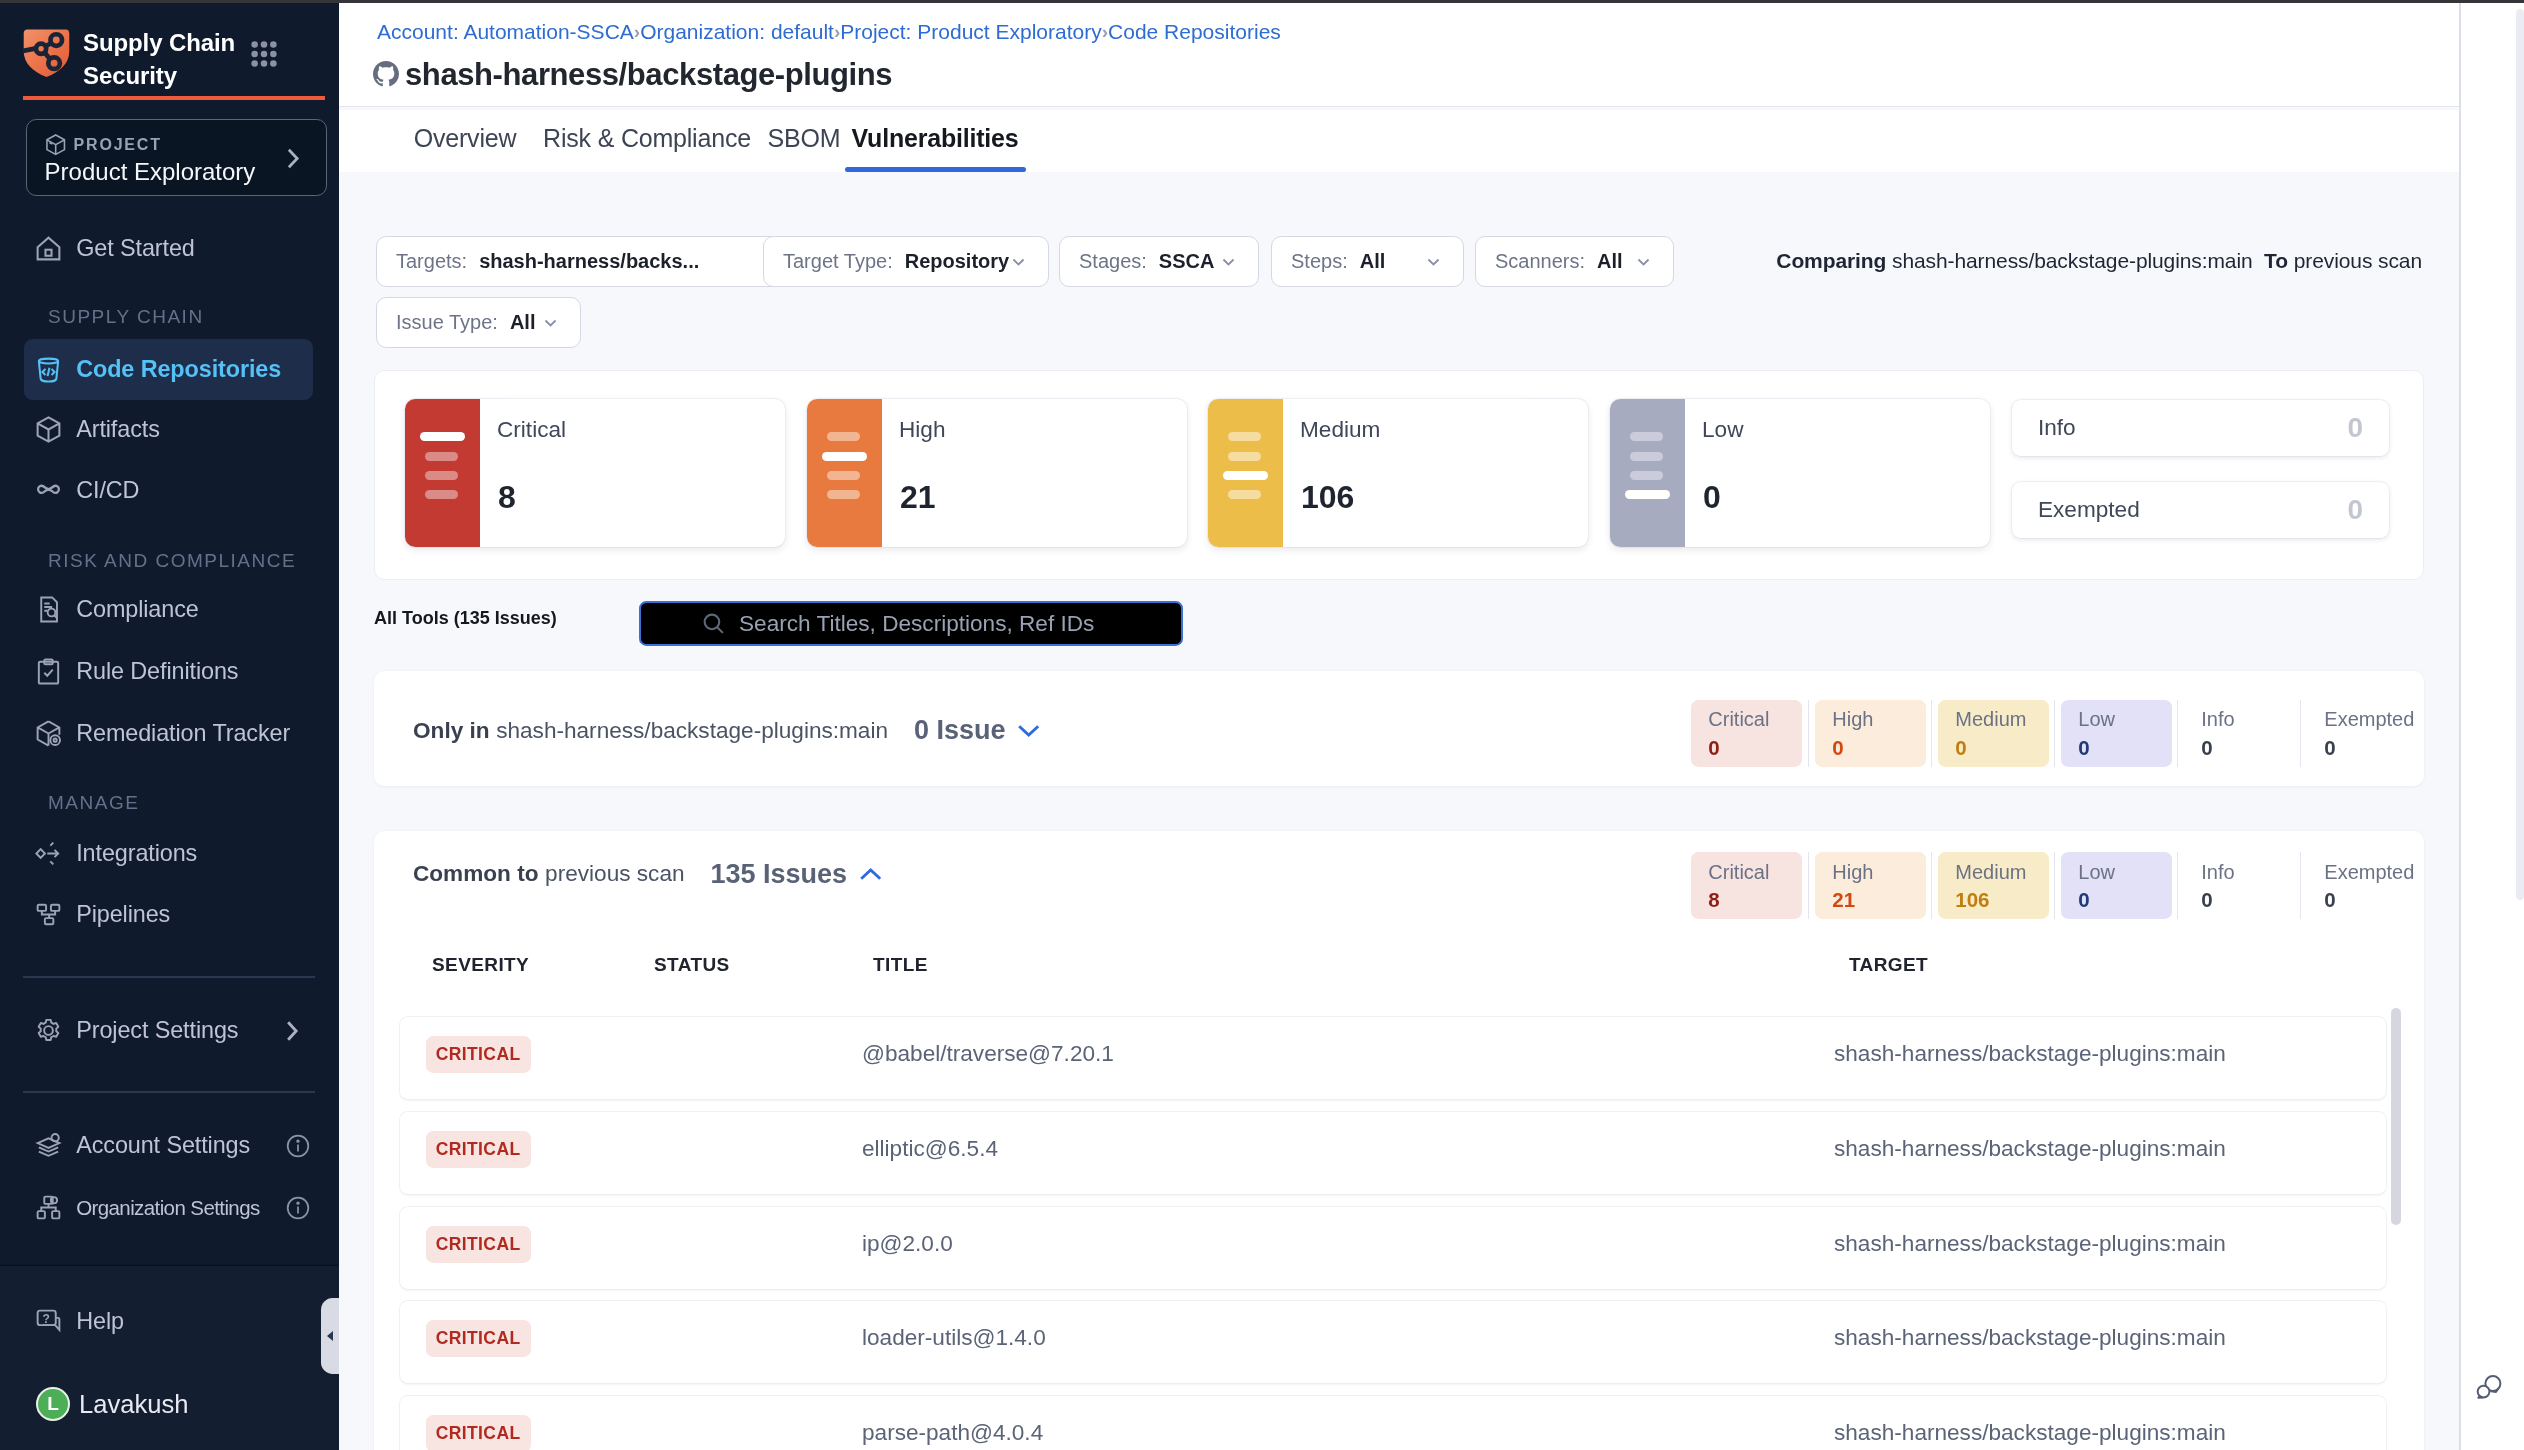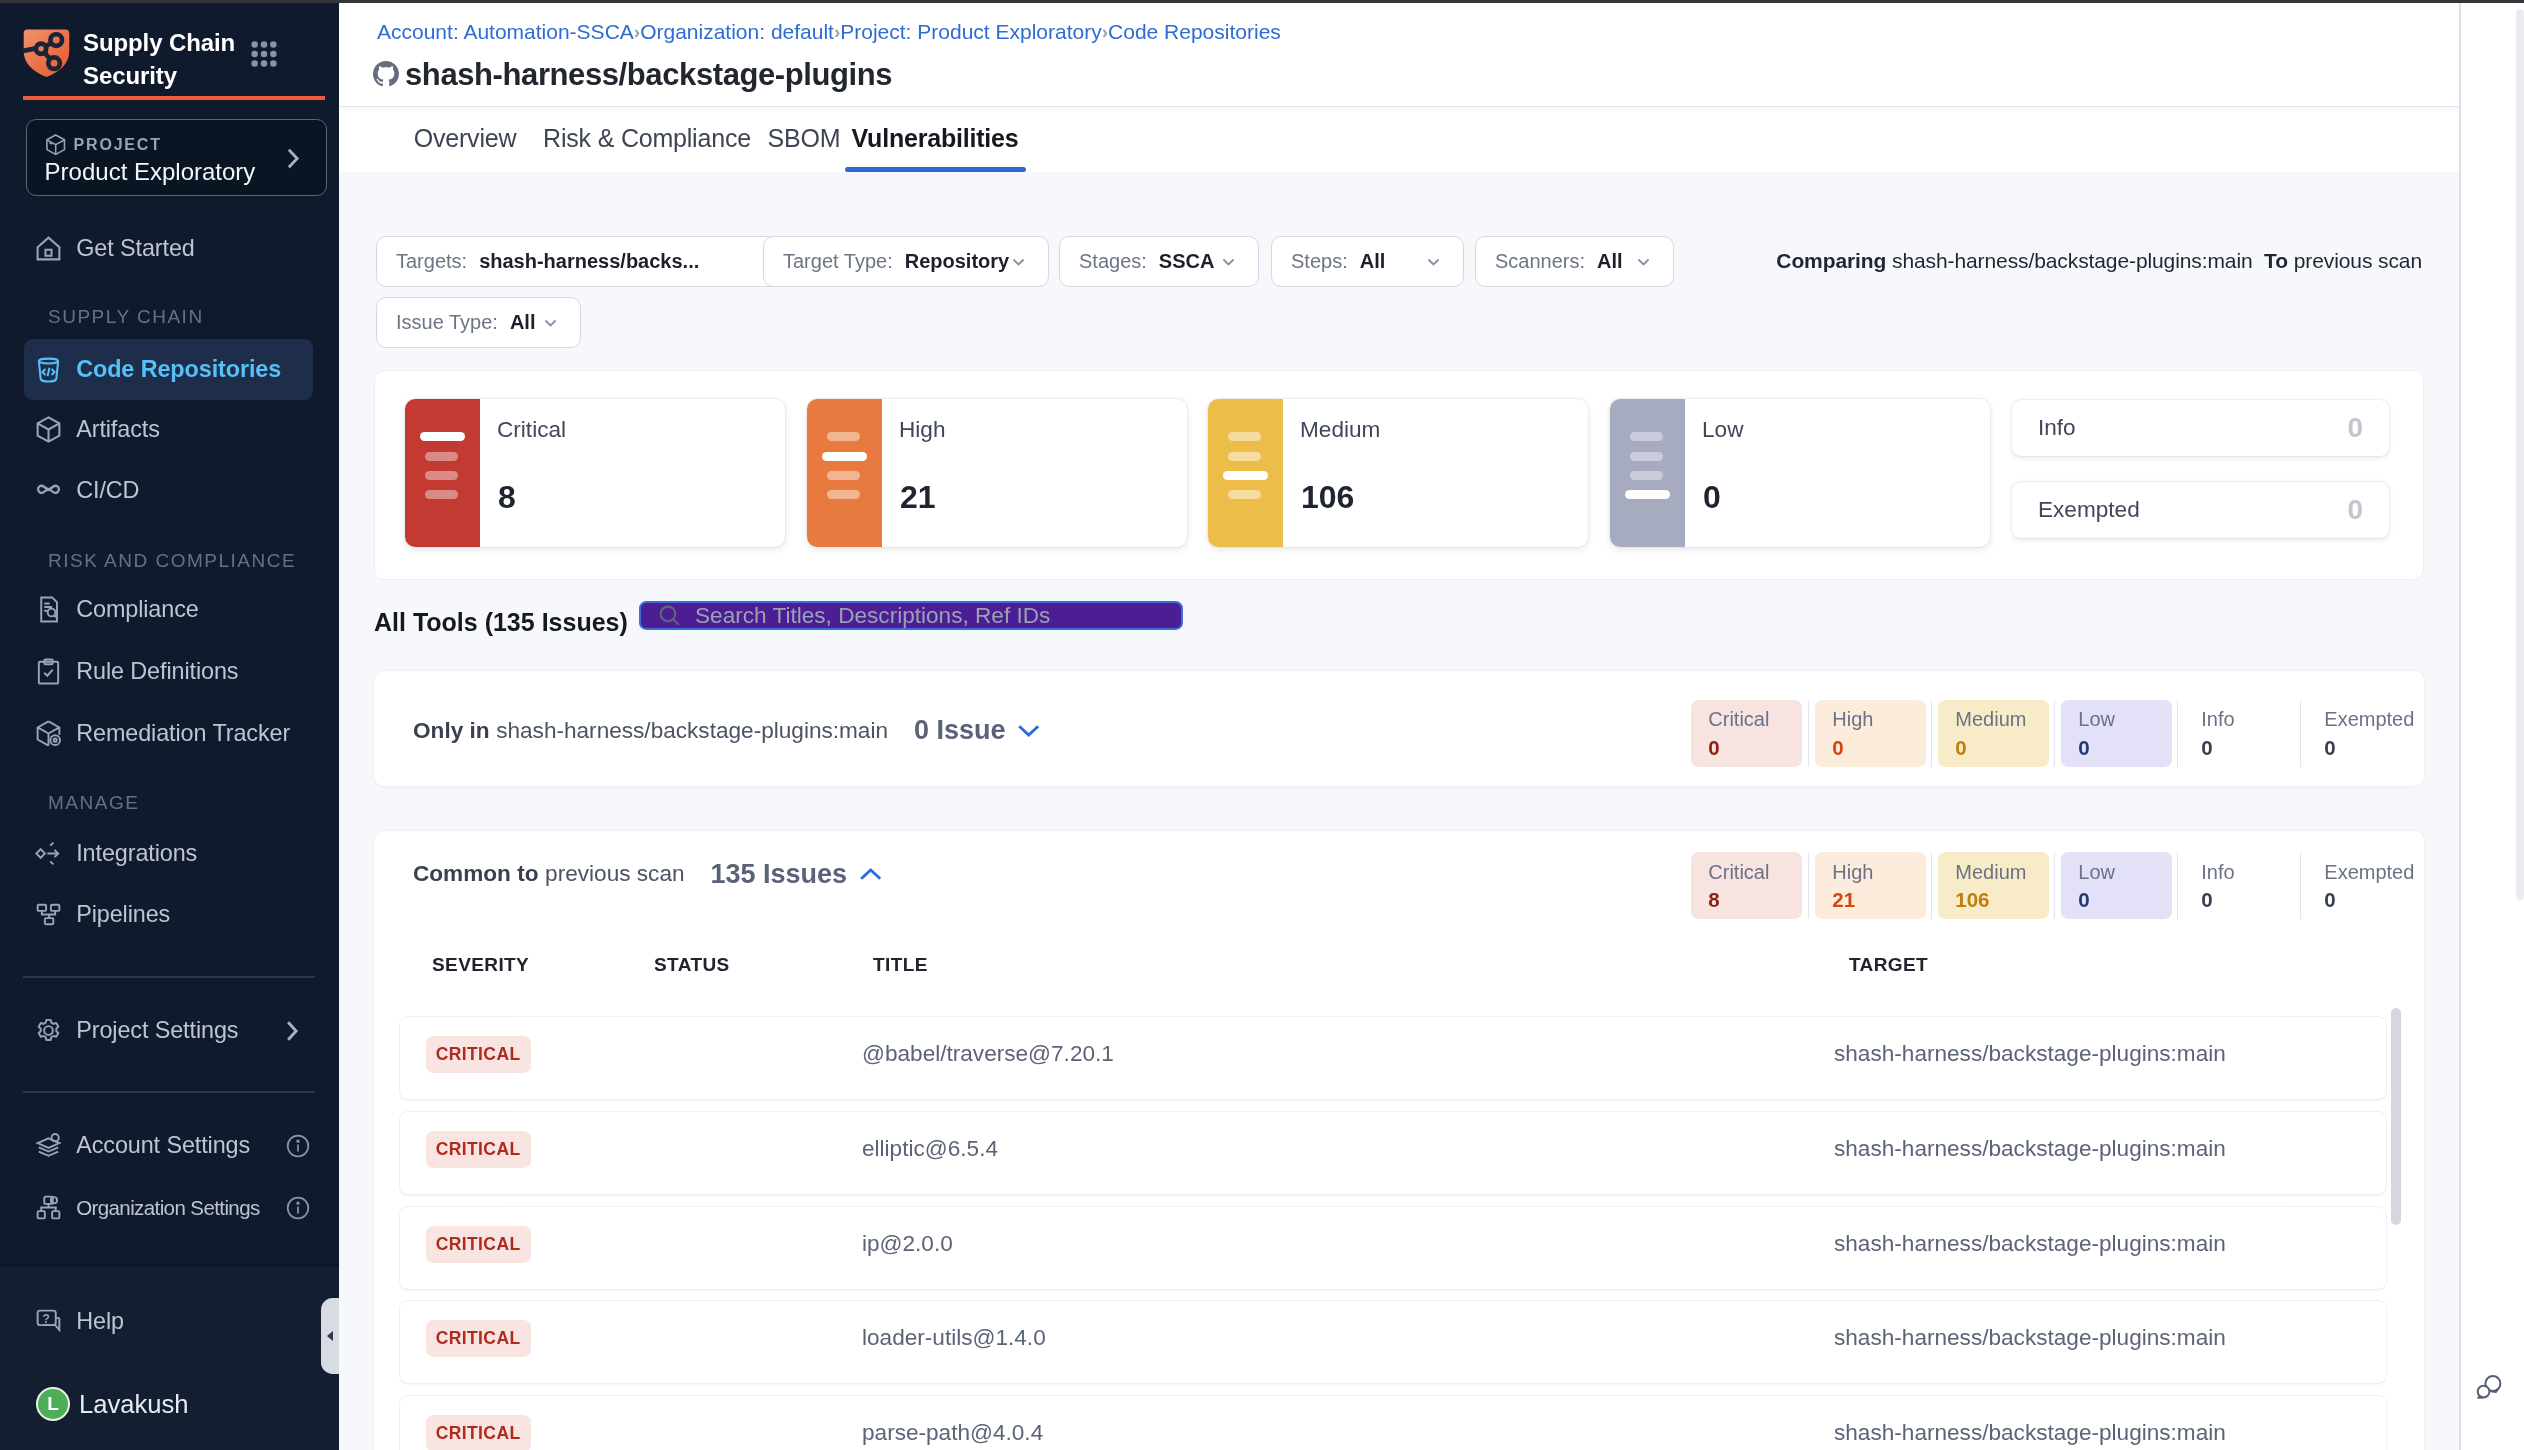--- a/index.html
+++ b/index.html
@@ -63,22 +63,22 @@
 .sev { top:399px; width:380px; height:148px; background:#fff; border-radius:10.2px; box-shadow:0 2.2px 7.3px rgba(35,40,80,.10), 0 0 0 0.7px #f0f1f6; }
 .sevblock { position:absolute; left:0; top:0; width:75px; height:148px; border-radius:10.2px 0 0 10.2px; }
 .sevbar { position:absolute; left:20px; width:33px; height:8.8px; border-radius:4.4px; }
 .sevbar.hl { left:15.3px; width:45px; background:#fff; }
 .sevlabel { position:absolute; left:92px; top:17.5px; font-size:22.6px; color:#3f4758; }
 .sevnum { position:absolute; left:93px; top:80px; font-size:32px; font-weight:bold; color:#1e2430; }
 .mini { left:2012px; width:377px; height:56px; background:#fff; border-radius:8.8px; box-shadow:0 1.5px 5.8px rgba(35,40,80,.10), 0 0 0 0.7px #f0f1f6; display:flex; align-items:center; padding:0 26px; font-size:22.6px; color:#3f4758; }
 .mini .num { margin-left:auto; color:#c2c6d1; font-size:28px; font-weight:bold; }
 
 
-#alltools { left:374px; top:608px; font-size:25px; font-weight:bold; color:#15181e; white-space:nowrap; }
-#search { left:639px; top:601px; width:544px; height:29px; background:#4c1d95; border:2.2px solid #3c6fd6; border-radius:7.3px; display:flex; align-items:center; }
+#alltools { left:374px; top:608px; font-size:18px; font-weight:bold; color:#15181e; white-space:nowrap; }
+#search { left:639px; top:601px; width:544px; height:45px; background:#000000; border:2.2px solid #3c6fd6; border-radius:7.3px; display:flex; align-items:center;padding-left:44px; }
 #search .ph { color:#99a2b2; font-size:22.6px; margin-left:13px; }
 
 
 .panel { left:374px; width:2050px; background:#fff; border-radius:10.2px; box-shadow:0 0.7px 2.9px rgba(35,40,80,.06); }
 #panel1 { top:671px; height:115px; }
 #panel2 { top:831px; height:620px; border-radius:10.2px 10.2px 0 0; }
 .prow { position:absolute; font-size:22.6px; color:#4a5364; white-space:nowrap; display:flex; align-items:center; }
 .prow b { color:#39404f; }
 .bigcount { font-size:27px; font-weight:bold; color:#5a6277; }
 .chips { position:absolute; left:1311px; display:flex; height:67px; }

